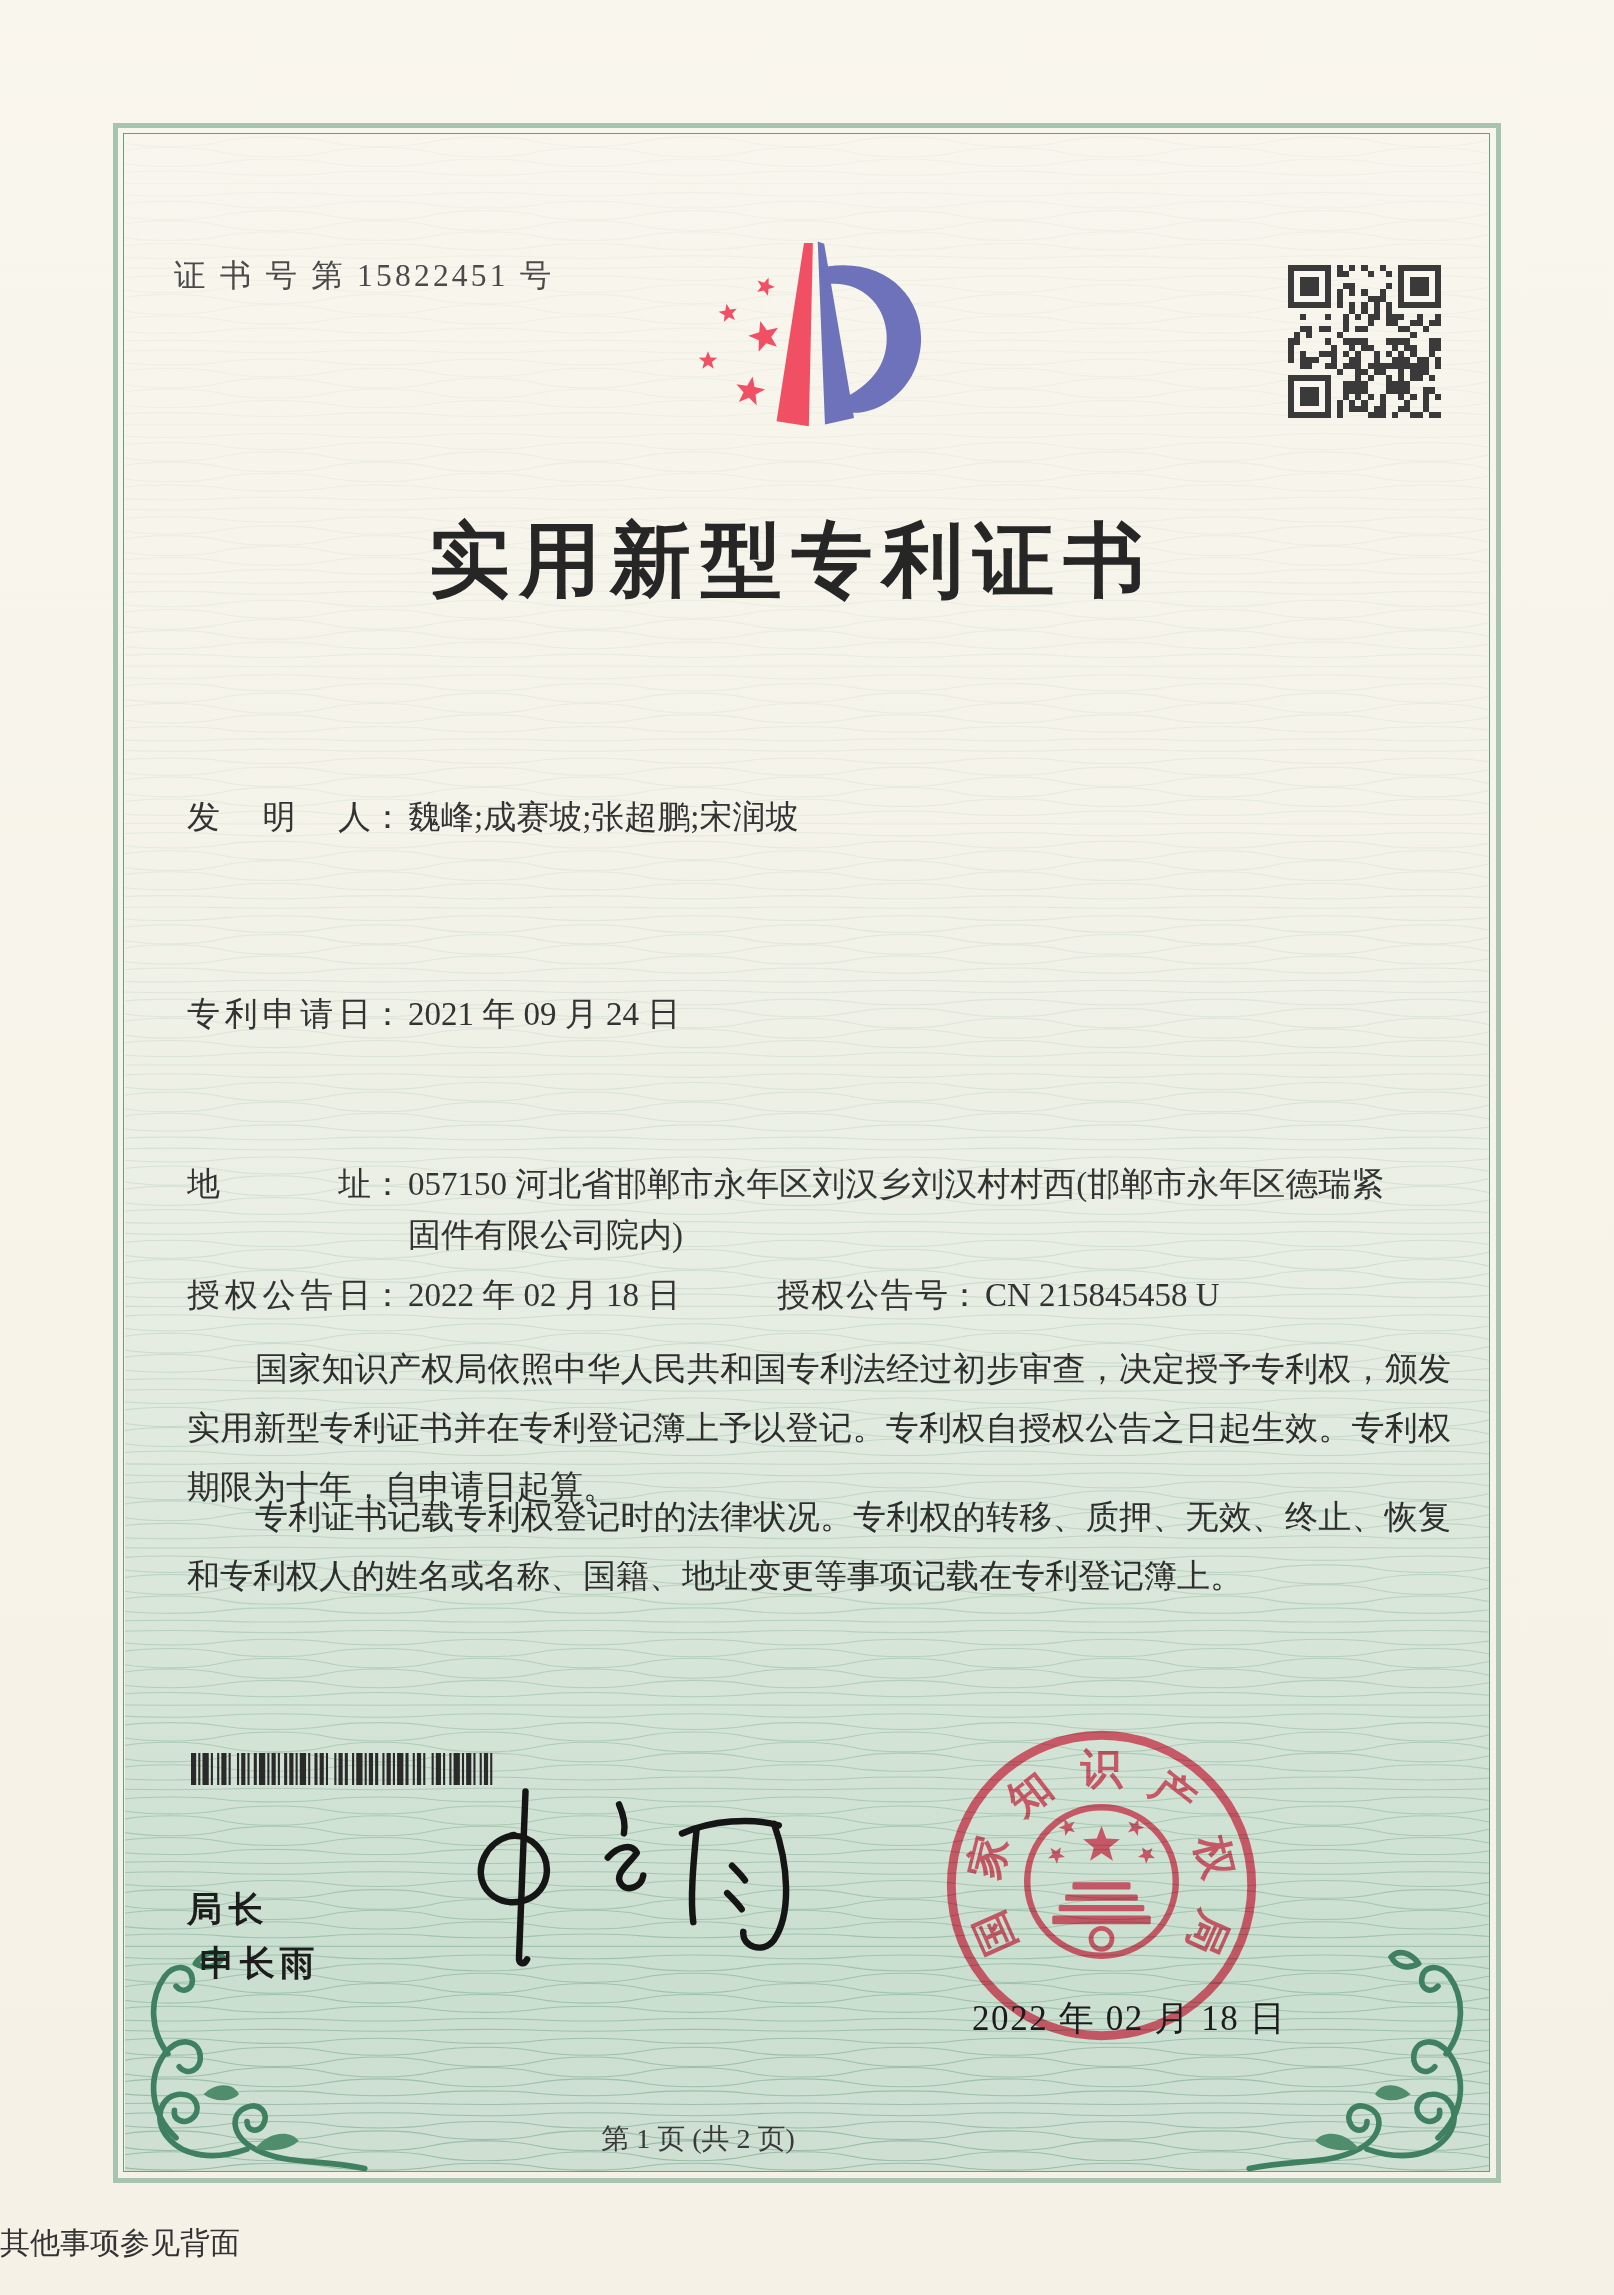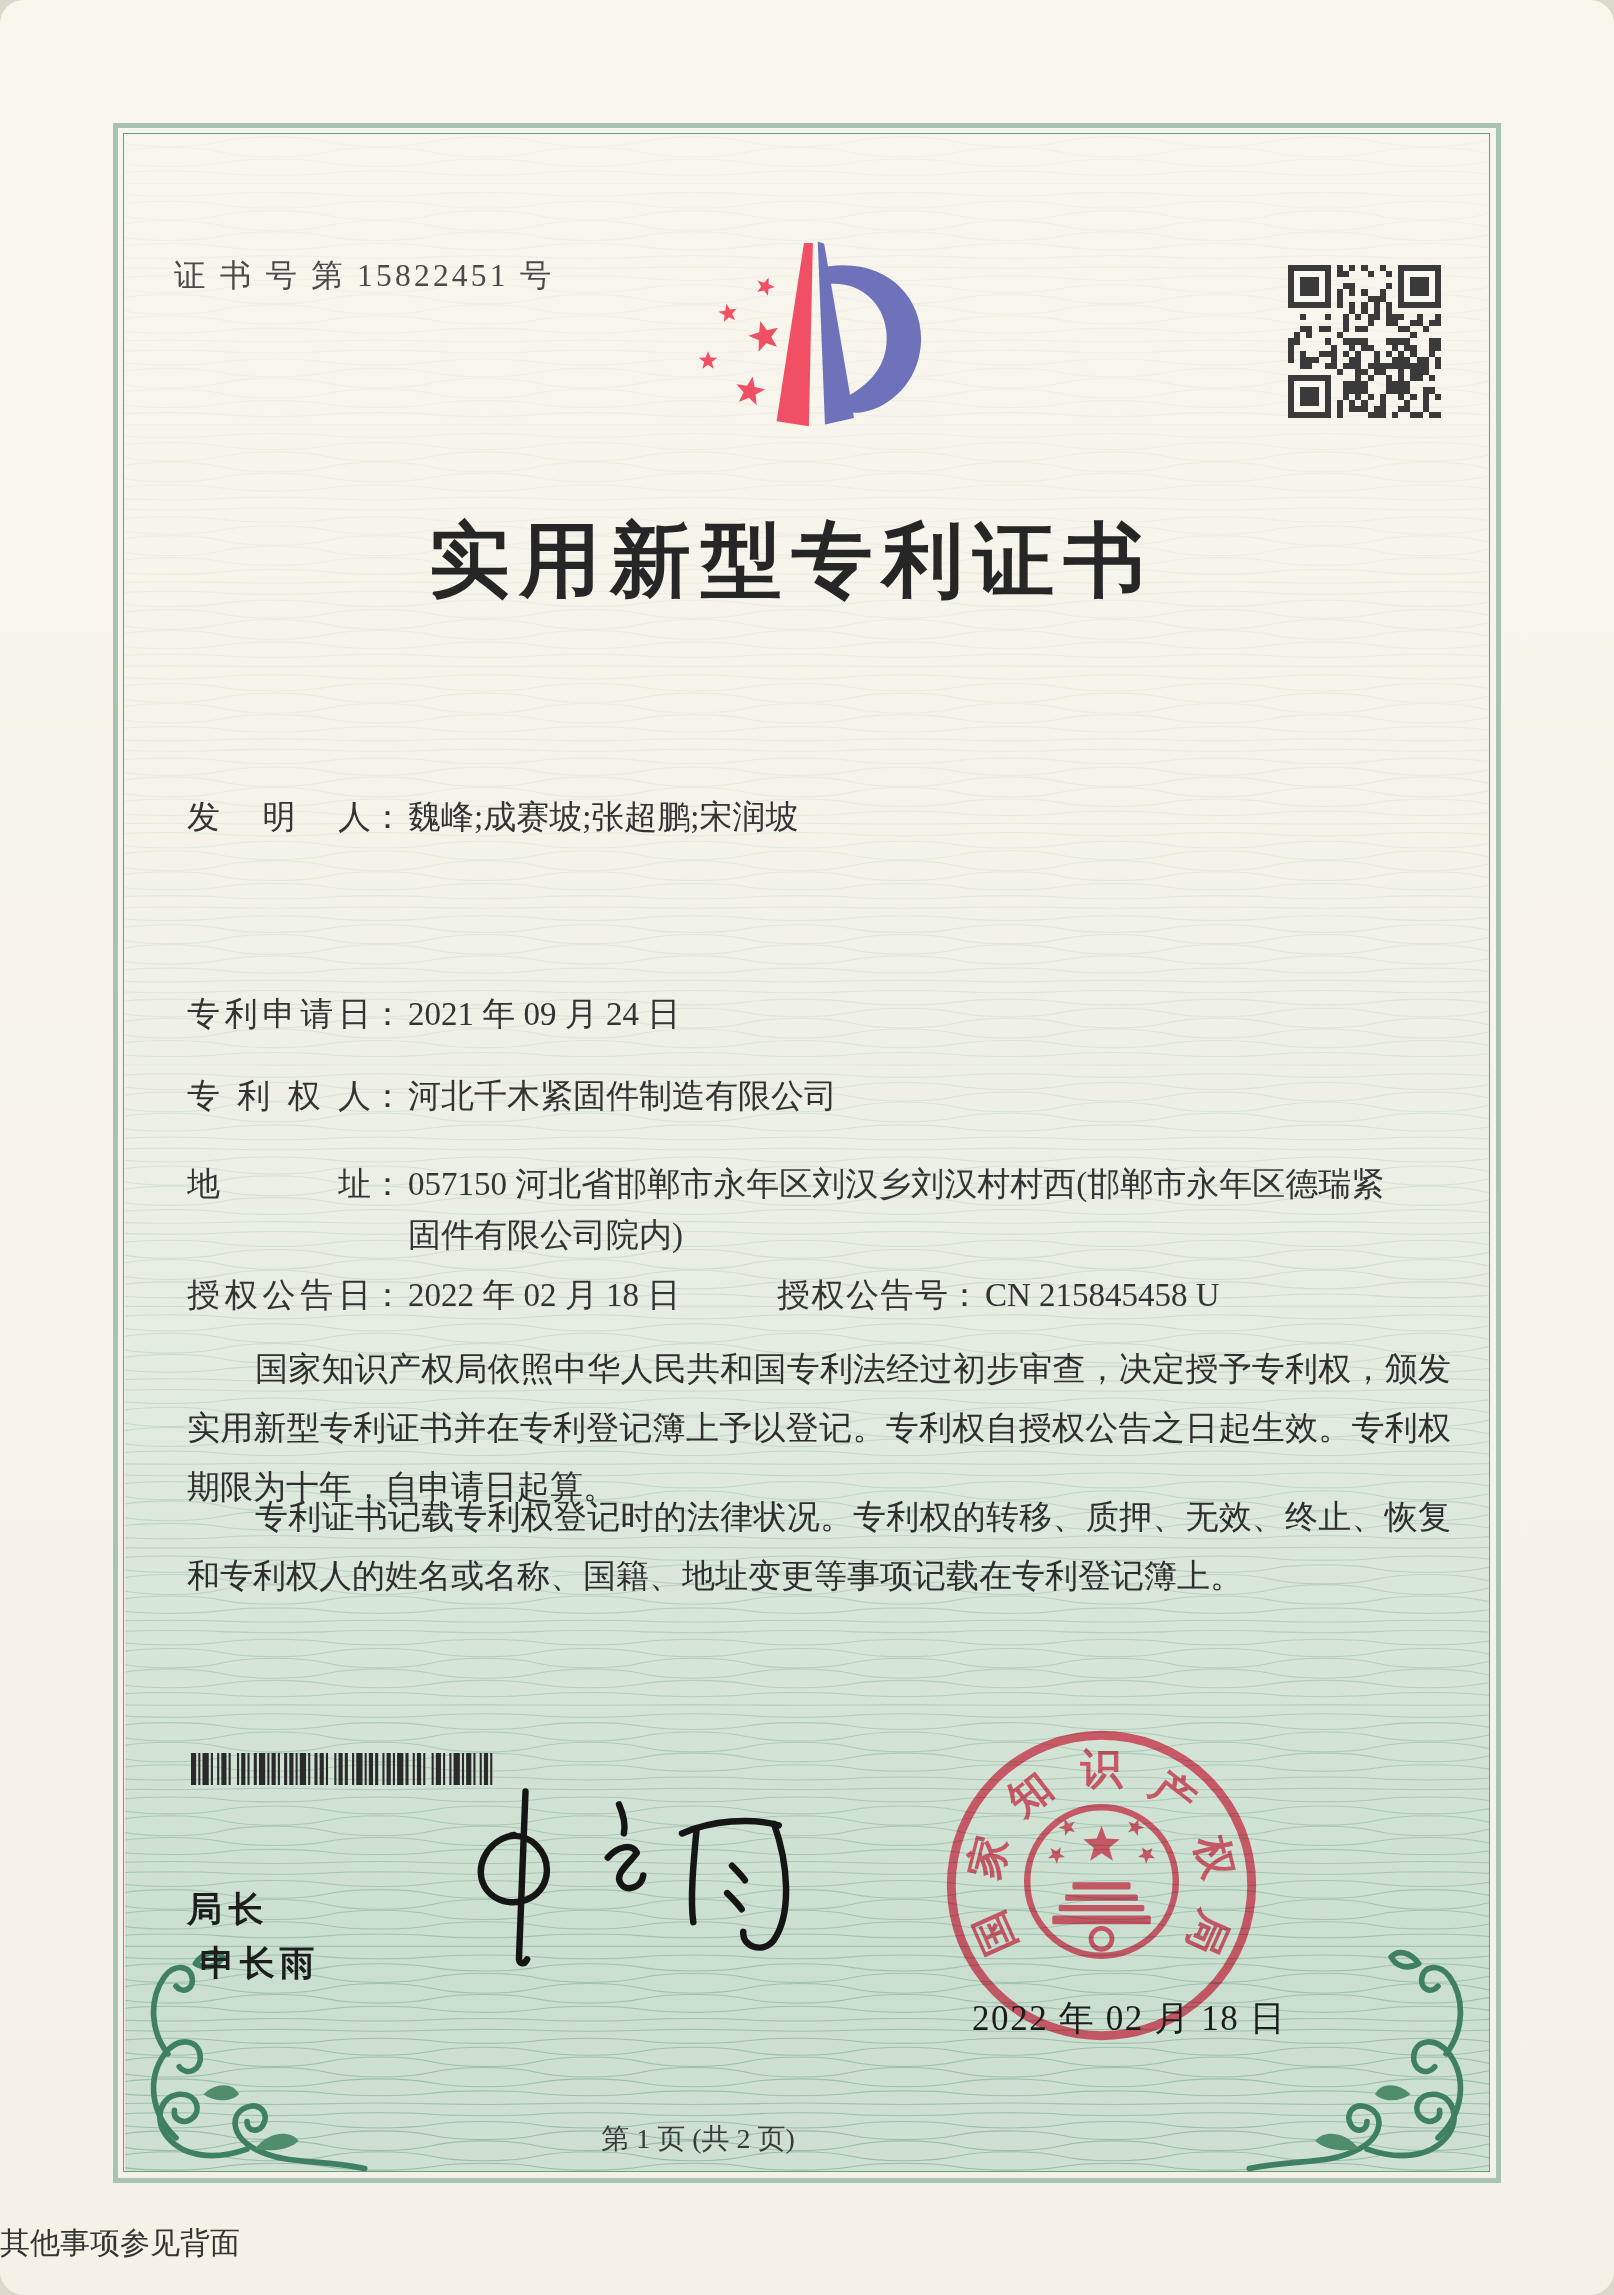--- a/index.html
+++ b/index.html
@@ -1,18 +1,18 @@
 <!DOCTYPE html>
 <html style="font-size:13px"><head>
 <meta charset="utf-8">
 <style>
   html,body{margin:0;padding:0;background:#dcd8cc;}
   .page{position:relative;width:1614px;height:2295px;margin:0 auto;overflow:hidden;
         background:linear-gradient(180deg,#f9f6ee 0%,#f7f3e9 55%,#f5f1e6 100%);
-        font-family:"Liberation Serif","DejaVu Serif",serif;border-radius:24px;}
+        font-family:"Liberation Serif","DejaVu Serif",serif;}
   .frame-outer{position:absolute;left:113px;top:123px;width:1388px;height:2060px;
         border:5.6px solid #a6c4b0;box-sizing:border-box;}
   .frame-inner{position:absolute;left:123px;top:133px;width:1367px;height:2039px;
         border:1.6px solid #6b9b80;box-sizing:border-box;}
   .guilloche{position:absolute;left:125px;top:135px;width:1364px;height:2036px;
         background:linear-gradient(180deg,rgba(214,232,219,0) 0%,rgba(222,236,226,0.12) 34%,
           rgba(216,232,221,0.45) 55%,rgba(206,226,212,0.78) 74%,rgba(200,222,207,0.95) 90%,#cfe0d3 100%);}
   .cert-number{position:absolute;left:174px;top:255px;font-size:31.5px;letter-spacing:3.2px;color:#4a4a4a;}
   .logo{position:absolute;left:686px;top:239px;width:236px;height:242px;}
   .qr{position:absolute;left:1288px;top:265px;width:153px;height:153px;}
@@ -500,23 +500,20 @@
     </svg>
 
   <div class="title">实用新型专利证书</div>
 
   <div class="field-row" style="top:792px">
     <span class="flabel">发明人</span><span class="fcolon">：</span><span class="fvalue">魏峰;成赛坡;张超鹏;宋润坡</span>
   </div>
   <div class="field-row" style="top:989px">
     <span class="flabel">专利申请日</span><span class="fcolon">：</span><span class="fvalue">2021 年 09 月 24 日</span>
   </div>
-  <div class="field-row" style="top:1071px">
-    <span class="flabel">专利权人</span><span class="fcolon">：</span><span class="fvalue">河北千木紧固件制造有限公司</span>
-  </div>
   <div class="field-row" style="top:1159px">
     <span class="flabel">地址</span><span class="fcolon">：</span><span class="fvalue">057150  河北省邯郸市永年区刘汉乡刘汉村村西(邯郸市永年区德瑞紧固件有限公司院内)</span>
   </div>
   <div class="field-row" style="top:1270px">
     <span class="flabel">授权公告日</span><span class="fcolon">：</span><span class="fvalue" style="width:420px">2022 年 02 月 18 日</span>
     <span class="grant-group2">
       <span class="flabel2">授权公告号</span><span class="fcolon">：</span><span class="fvalue2">CN 215845458 U</span>
     </span>
   </div>
 

